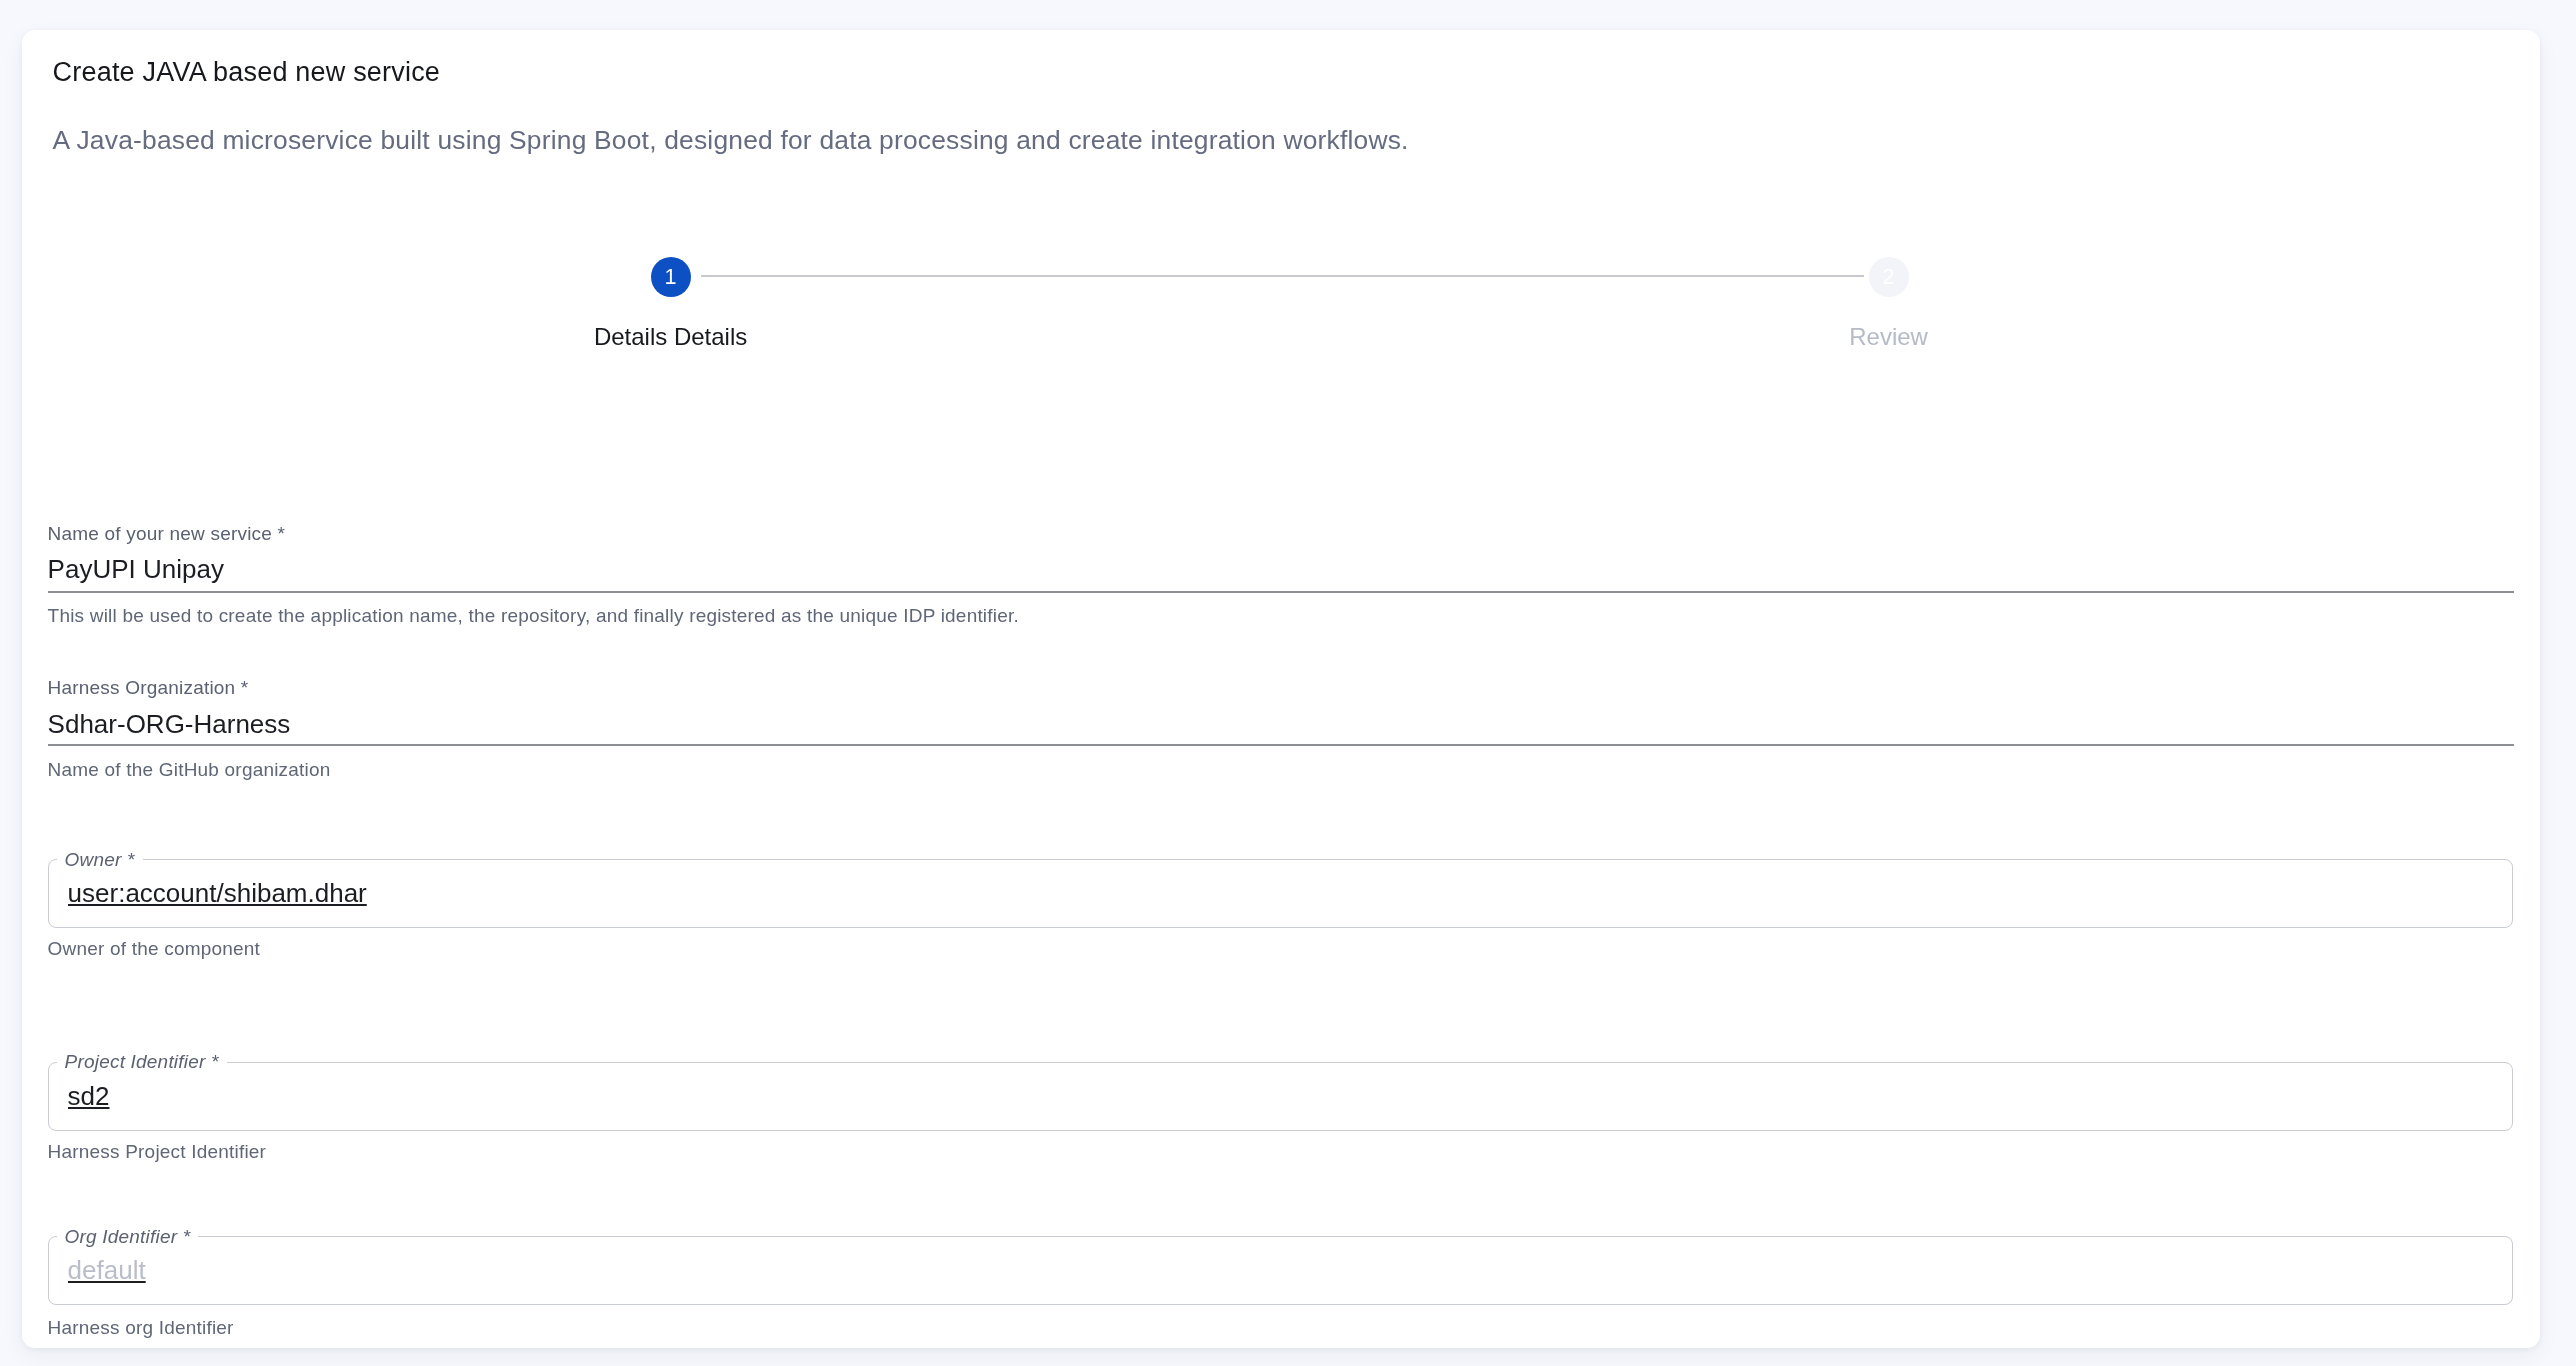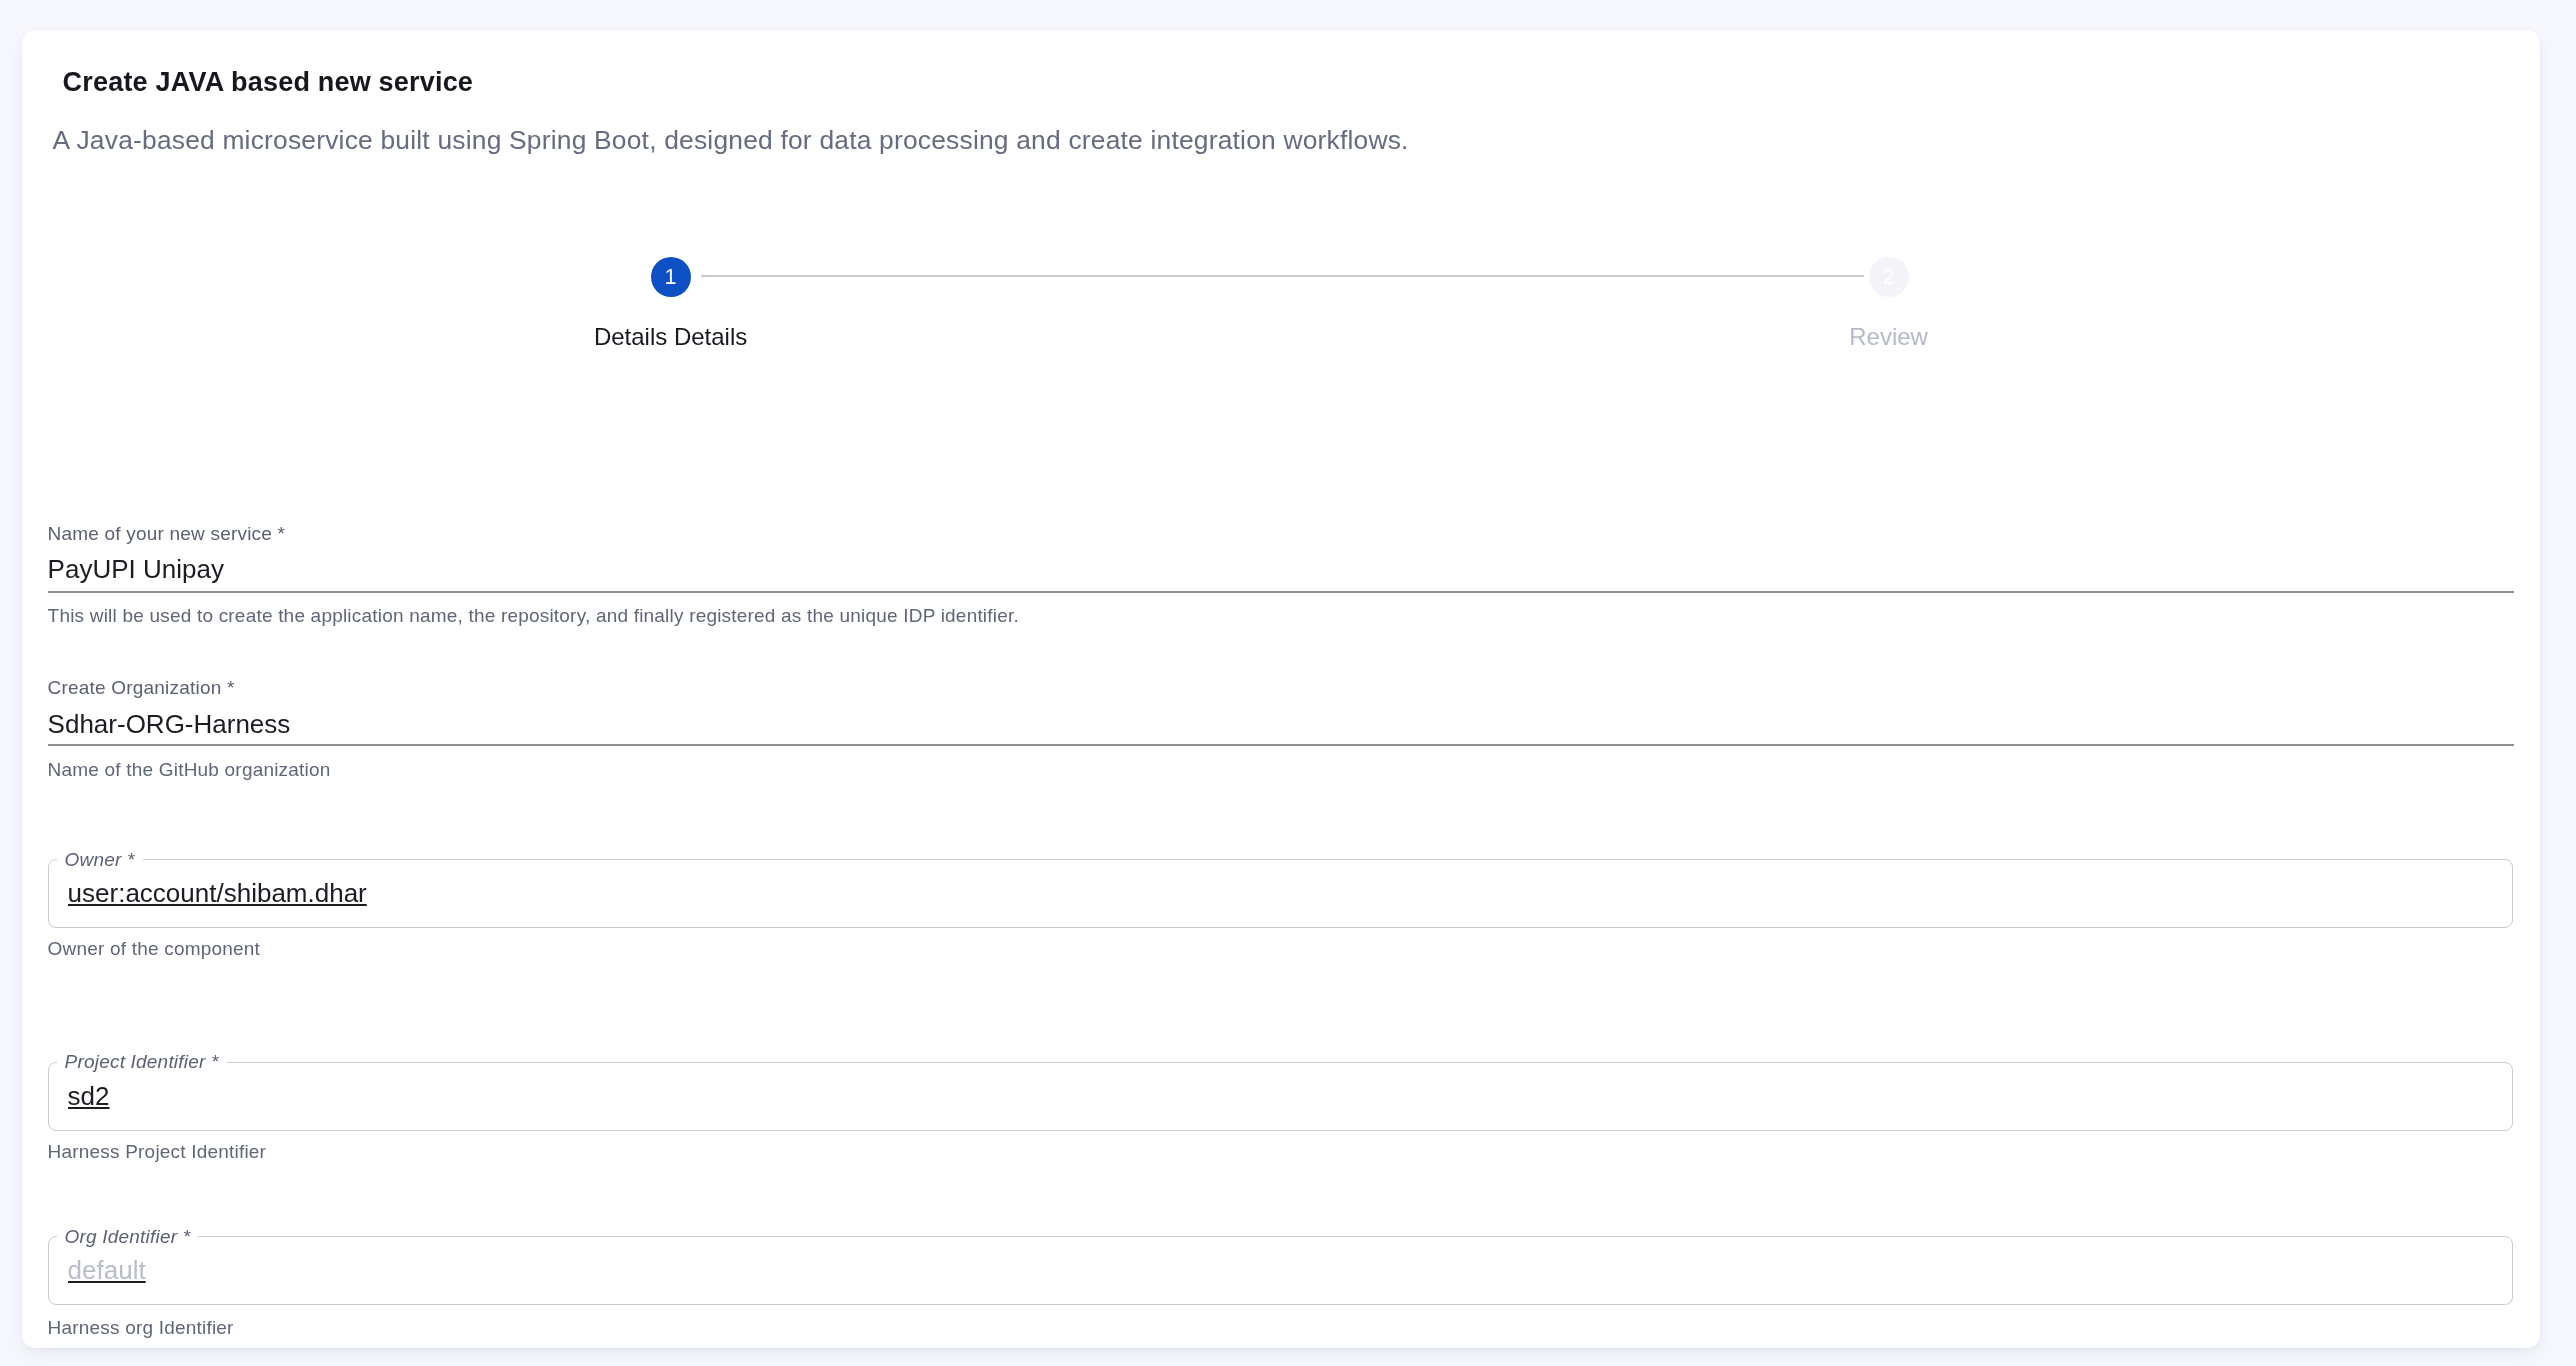--- a/index.html
+++ b/index.html
@@ -18,23 +18,23 @@
     width: 2518px;
     height: 1318px;
     background: #ffffff;
     border-radius: 13px;
     box-shadow: 0 1.6px 4.8px rgba(25, 39, 80, 0.05), 0 8px 22.4px rgba(25, 39, 80, 0.05);
   }
   .title {
     position: absolute;
     left: 31px;
     top: 27px;
-    margin: 10px;
+    margin: 0;
     font-size: 27px;
-    font-weight: 700;
+    font-weight: 400;
     color: #16181d;
     letter-spacing: 0.2px;
   }
   .subtitle {
     position: absolute;
     left: 31px;
     top: 95px;
     margin: 0;
     font-size: 26.4px;
     font-weight: 400;
@@ -170,21 +170,21 @@
     <div class="step-circle active">1</div>
     <div class="step-circle inactive">2</div>
     <div class="step-label active">Details Details</div>
     <div class="step-label inactive">Review</div>
 
     <label class="std-label" style="top:493px;">Name of your new service *</label>
     <input class="std-input" style="top: 522px;" value="PayUPI Unipay">
     <div class="std-underline" style="top:561px;"></div>
     <div class="helper" style="top:575px;">This will be used to create the application name, the repository, and finally registered as the unique IDP identifier.</div>
 
-    <label class="std-label" style="top:647px;">Create Organization *</label>
+    <label class="std-label" style="top:647px;">Harness Organization *</label>
     <input class="std-input" style="top: 677px;" value="Sdhar-ORG-Harness">
     <div class="std-underline" style="top:714px;"></div>
     <div class="helper" style="top:729px;">Name of the GitHub organization</div>
 
     <span class="outl-label" style="top:819px;">Owner *</span>
     <div class="outl-box" style="top:829px;">
       <input class="outl-input" value="user:account/shibam.dhar" style="">
     </div>
     <div class="helper" style="top:908px;">Owner of the component</div>
 

